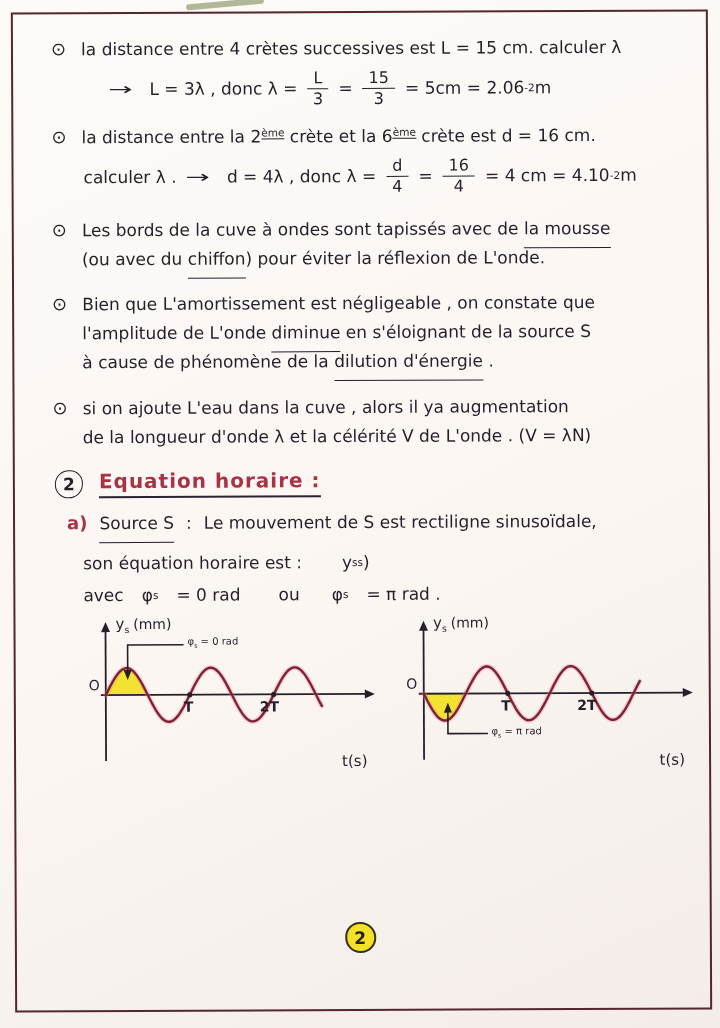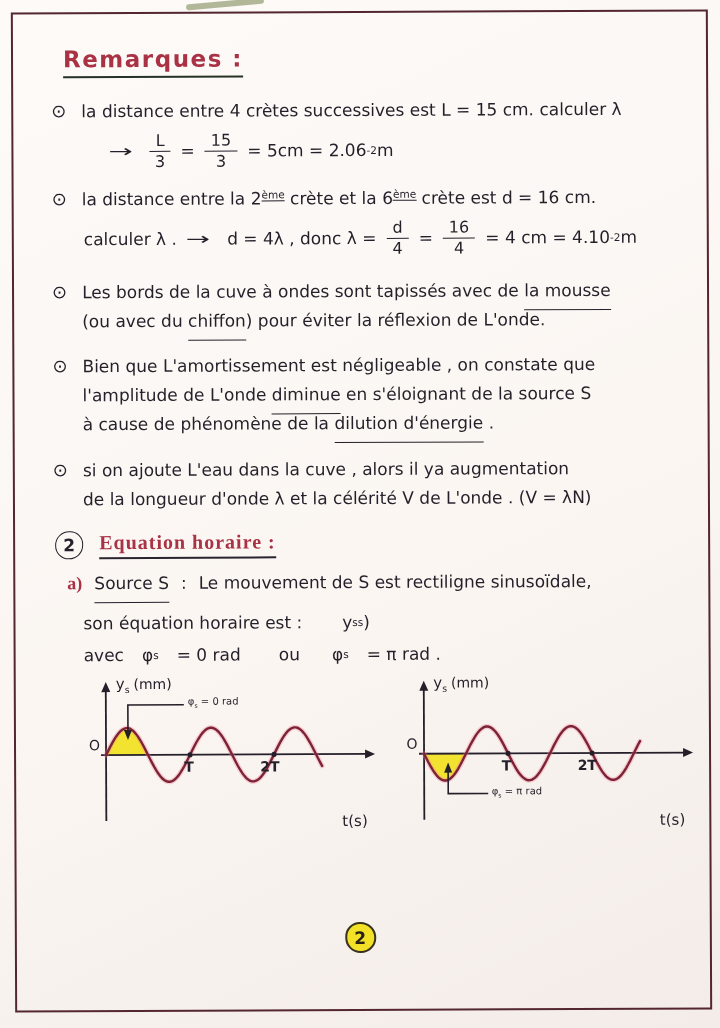--- a/index.html
+++ b/index.html
@@ -37,21 +37,21 @@
   }
   .arrow { display: inline-block; transform: scaleX(1.7); margin: 0 12px 0 4px; }
   .frac { display: inline-flex; flex-direction: column; align-items: center; line-height: 1.1; font-size: 16px; }
   .fnum { border-bottom: 1.8px solid #241f29; padding: 0 6px 1px; }
   .fden { padding-top: 1px; }
   sup { font-size: 0.62em; }
   sup.eme { border-bottom: 1.3px solid #241f29; }
   sub { font-size: 0.62em; }
   .tight { display: inline-flex; align-items: center; }
   .u { border-bottom: 1.9px solid #241f29; padding-bottom: 9px; }
-  .red { color: #a93245; font-family: Liberation Serif, serif; }
+  .red { color: #a93245; }
   .remark { margin-bottom: 14px; }
   .gap-l { margin-top: 20px; }
   .section2 { margin: 20px 0 14px 2px; display: flex; align-items: center; gap: 16px; }
   .circle-num {
     display: inline-block; width: 28px; height: 28px; border: 1.8px solid #241f29;
     border-radius: 50% 46% 50% 48%; text-align: center; line-height: 27px;
     font-size: 17px; font-weight: 600;
   }
   .section-title {
     font-size: 20px; font-weight: 600; letter-spacing: 1px;
@@ -83,28 +83,28 @@
   .wave { position: absolute; left: 0; top: 0; }
 </style>
 </head>
 <body>
 
 <div class="photo">
   <div class="green-mark"></div>
 
   <div class="frame">
 
-    <div class="title">Remarques :</div>
 
     <div class="remark">
       <div class="line">
         <span class="bullet">⊙</span><span>la distance entre 4 crètes successives est L = 15 cm. calculer λ</span>
       </div>
       <div class="mathline">
         <span class="arrow">→</span>
+        <span>L = 3λ , donc  λ =</span>
         <span class="frac">
             <span class="fnum">L</span>
             <span class="fden">3</span>
           </span>
         <span>=</span>
         <span class="frac">
             <span class="fnum">15</span>
             <span class="fden">3</span>
           </span>
         <span class="tight">

